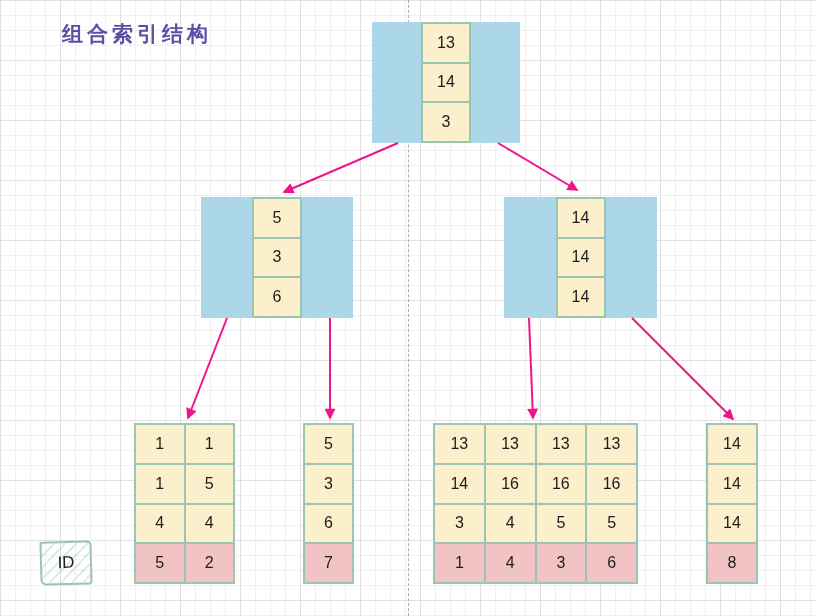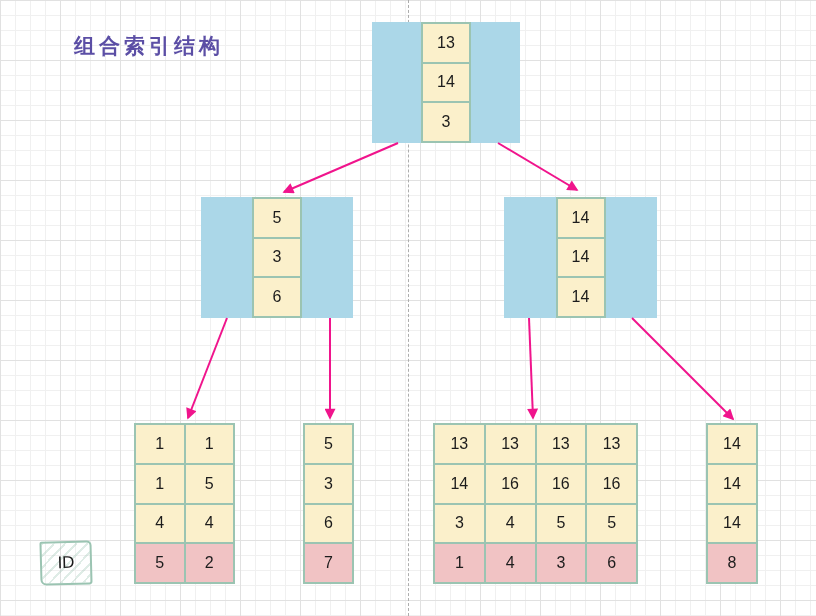--- a/index.html
+++ b/index.html
@@ -15,21 +15,21 @@
       linear-gradient(to right,  var(--grid-minor) 1px, transparent 1px),
       linear-gradient(to bottom, var(--grid-minor) 1px, transparent 1px);
     background-size:60px 60px, 60px 60px, 15px 15px, 15px 15px;
   }
   .divider {
     position:absolute; left:408px; top:0; height:616px; width:0;
     border-left:1px dashed var(--divider);
     z-index:0;
   }
   .title {
-    position:absolute; left:62px; top:20px; margin:12px;
+    position:absolute; left:62px; top:20px; margin:0;
     font-size:21px; font-weight:bold; letter-spacing:4px;
     color:var(--title);
     z-index:2;
   }
   .node {
     position:absolute; background:var(--node-bg);
     display:flex; justify-content:center;
     z-index:1;
   }
   .keycol {

